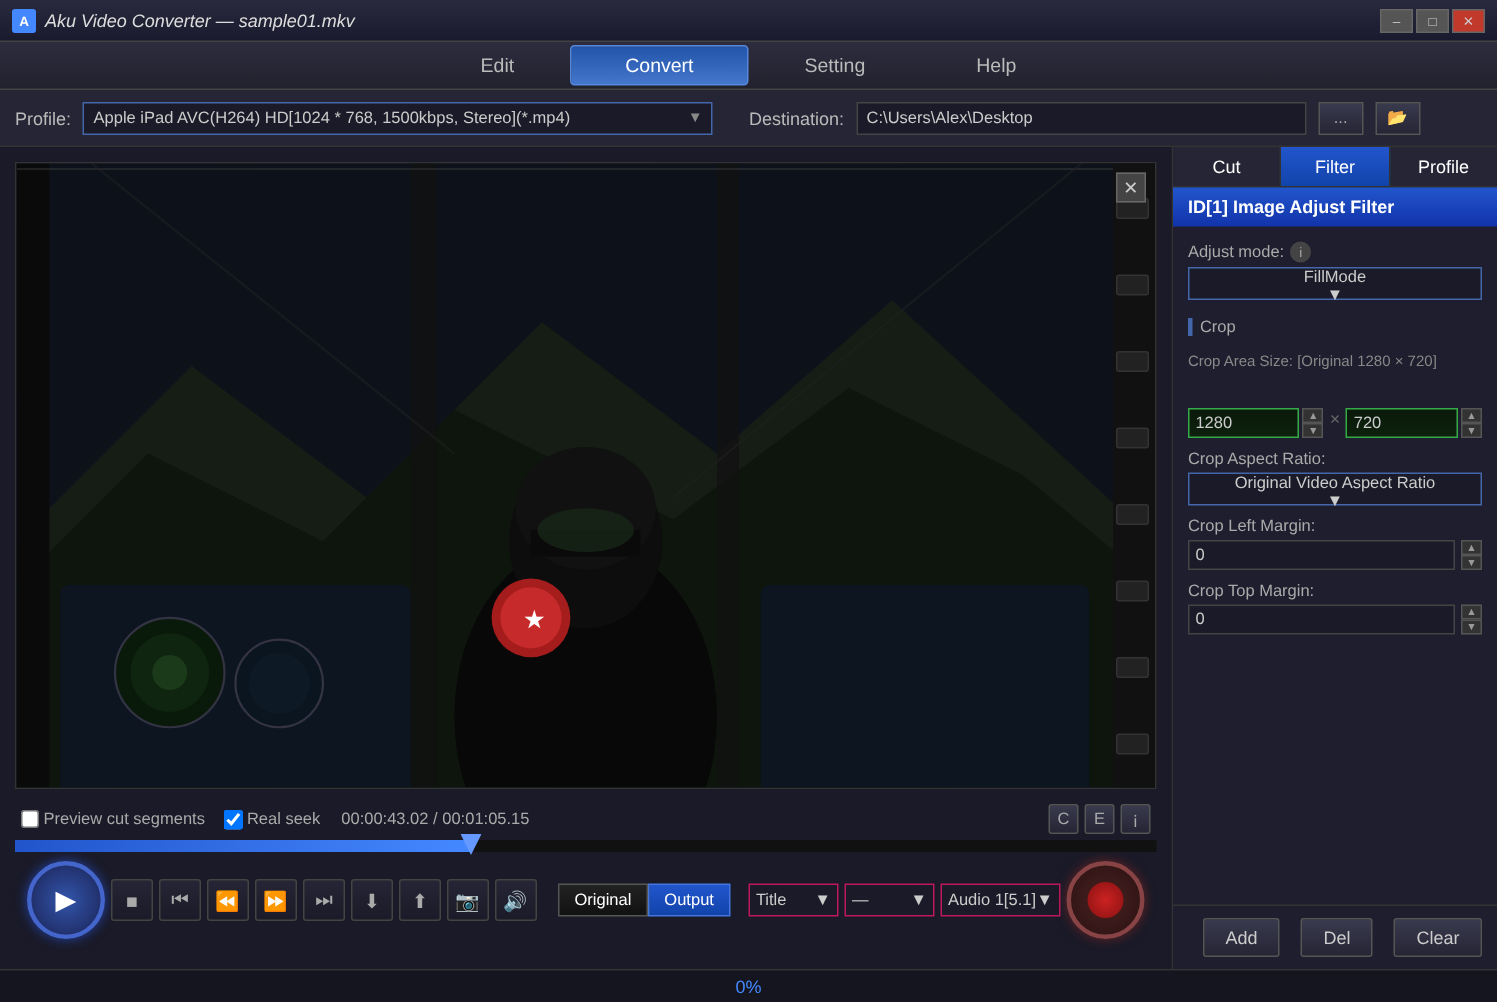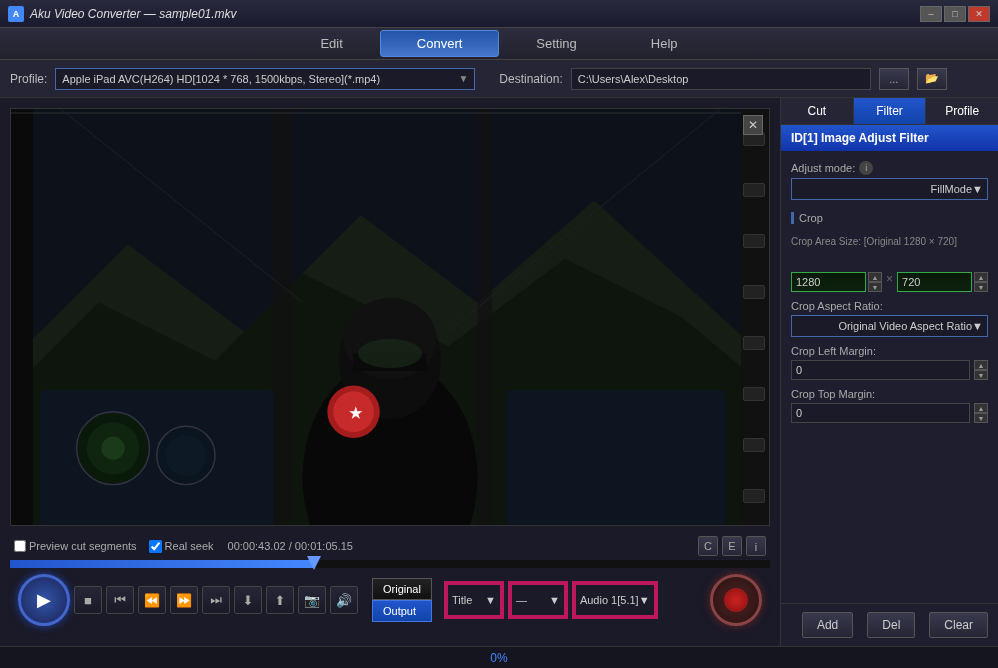--- a/index.html
+++ b/index.html
@@ -292,21 +292,20 @@
       cursor: pointer;
       font-size: 13px;
       border-radius: 2px;
     }
 
     
     .orig-out-group {
       display: flex;
       margin-left: 10px;
       gap: 0;
-      flex-direction: column;
     }
     .orig-btn {
       padding: 4px 10px;
       background: linear-gradient(to bottom, #2a2a3e, #1a1a28);
       border: 1px solid #555;
       color: #ccc;
       cursor: pointer;
       font-size: 11px;
     }
     .orig-btn.active {
@@ -324,23 +323,23 @@
 
     
     .media-controls {
       display: flex;
       align-items: center;
       gap: 4px;
       margin-left: 8px;
       flex: 1;
     }
     .media-select {
-      height: 38px;
+      height: 22px;
       background: #1a1a28;
-      border: 4px solid #be185d;
+      border: 1px solid #be185d;
       color: #ccc;
       padding: 0 4px;
       font-size: 11px;
       display: flex;
       align-items: center;
       justify-content: space-between;
       cursor: pointer;
       min-width: 60px;
     }
     .media-select-wide {
@@ -481,22 +480,23 @@
     .select-field {
       width: 100%;
       height: 22px;
       background: #1a1a28;
       border: 1px solid #4466aa;
       color: #ccc;
       padding: 0 4px;
       font-size: 11px;
       display: flex;
       align-items: center;
-      justify-content: flex-end;
-      cursor: pointer;
+      justify-content: flex-start;
+      cursor: pointer;
+      flex-direction: column;
     }
 
     .section-title {
       color: #aaa;
       font-size: 11px;
       border-left: 3px solid #4466aa;
       padding-left: 5px;
       margin: 4px 0;
     }
 

